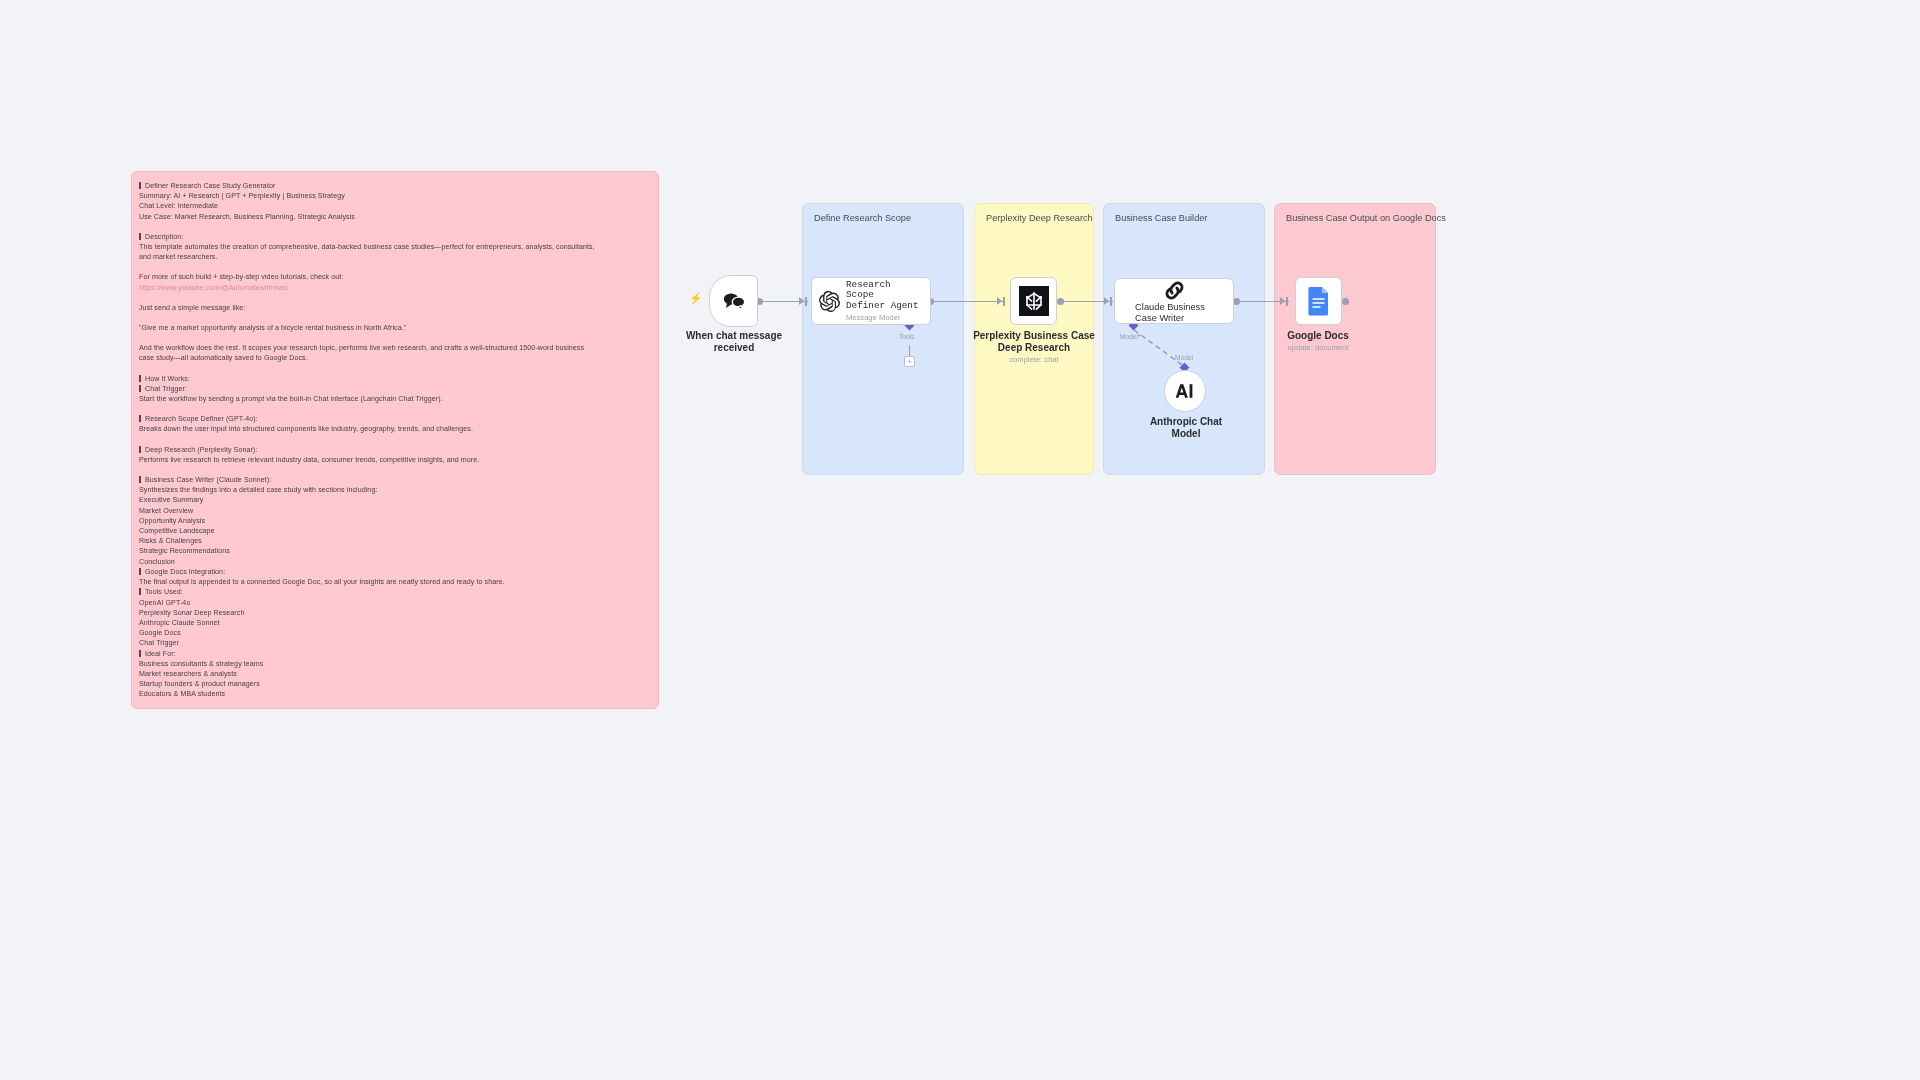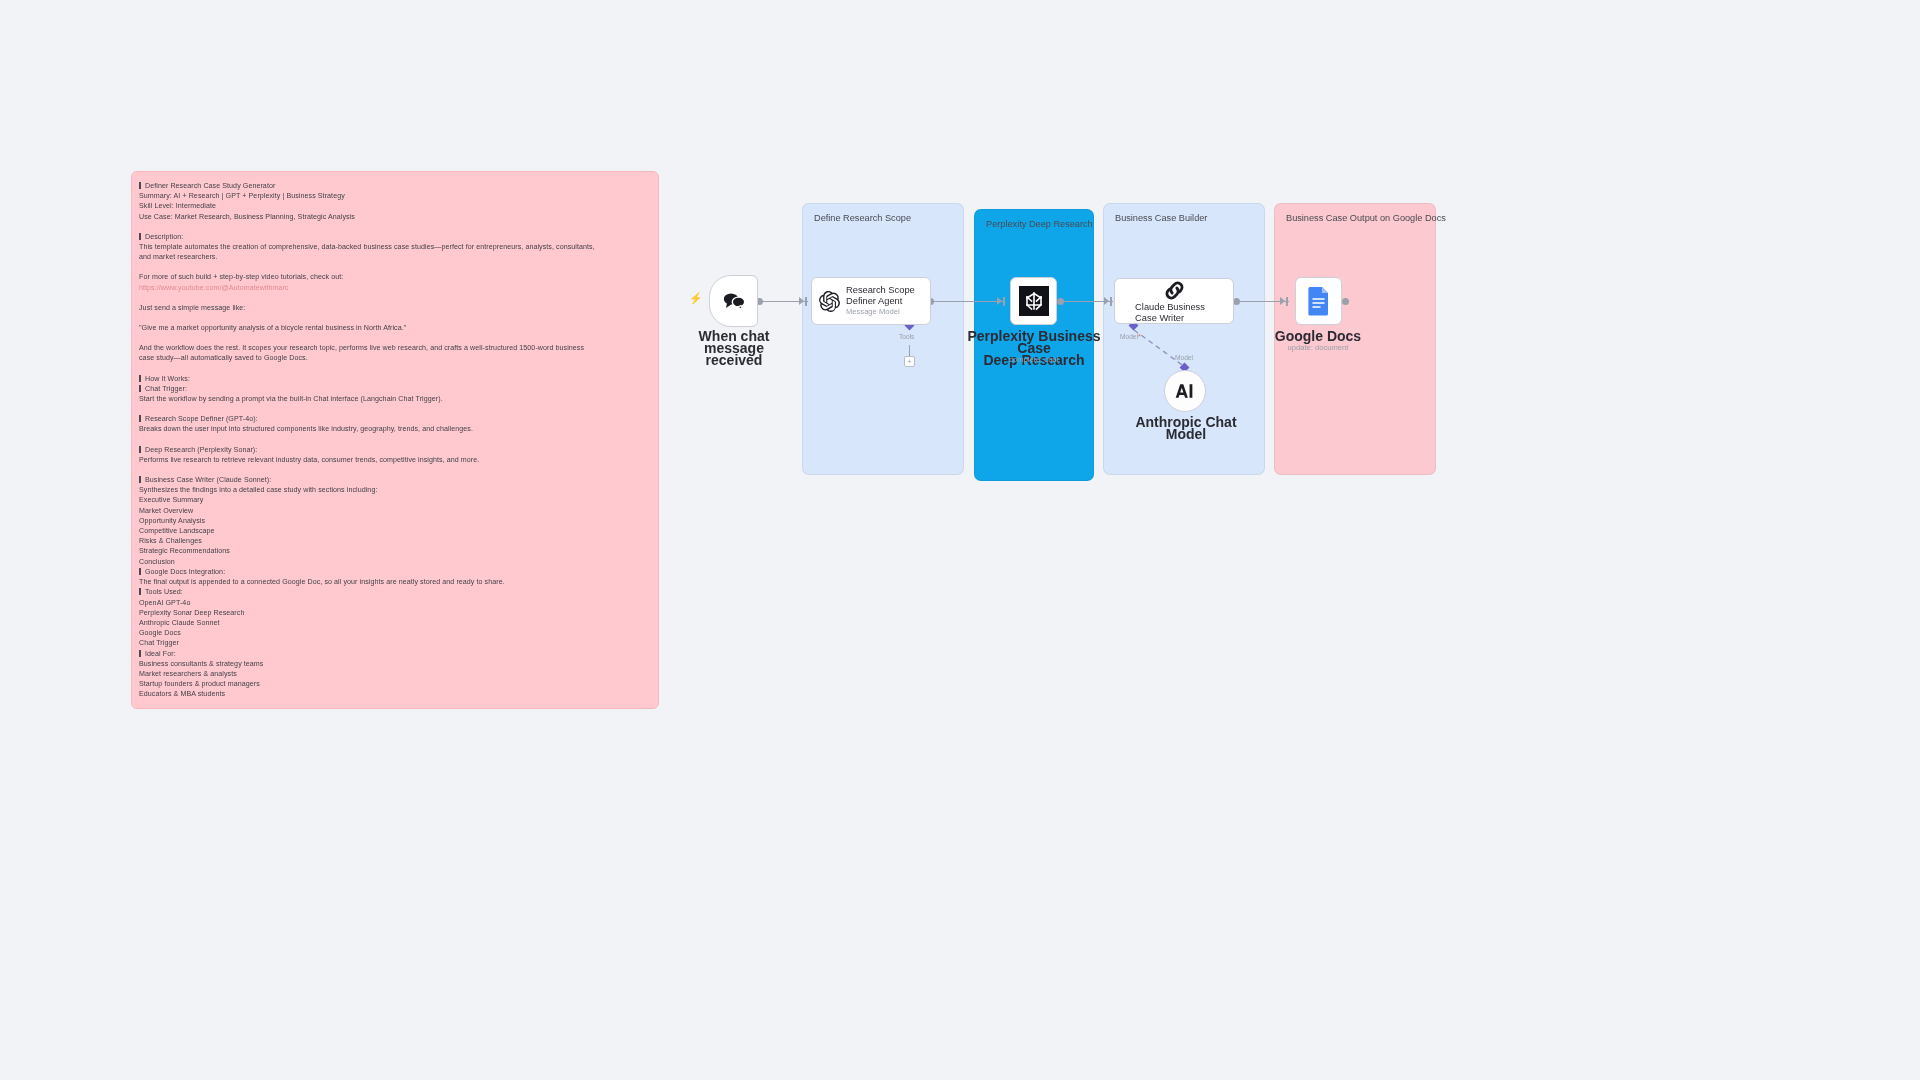--- a/index.html
+++ b/index.html
@@ -48,21 +48,21 @@
   }
   .group-title {
     position: absolute;
     top: 9px; left: 11px;
     font-size: 9.2px;
     color: #4a4a52;
     white-space: nowrap;
   }
   .g-yellow { background: #fdf0cd; }
   .g-blue   { background: #d7e6fa; }
-  .g-orange { background: #0ea5e9; margin-top: 6px; }
+  .g-orange { background: #fef9c3; }
   .g-pink   { background: #fbc9cf; }
 
   
   .node {
     position: absolute;
     background: #ffffff;
     border: 1px solid #cdd0d8;
     border-radius: 6px;
     display: flex;
     align-items: center;
@@ -74,21 +74,21 @@
   }
   .node-text { padding-right: 8px; line-height: 1.15; }
   .node-title {
     font-size: 9.3px; color: #2b2b33; white-space: pre-line;
   }
   .node-sub { font-size: 7.6px; color: #9aa0ac; margin-top: 2px; }
 
   .node-label {
     position: absolute;
     text-align: center;
-    font-size: 14px;
+    font-size: 10px;
     color: #2b2b33;
     font-weight: 600;
     white-space: pre-line;
     line-height: 12px;
   }
   .node-sublabel {
     position: absolute;
     text-align: center;
     font-size: 7.6px;
     color: #9aa0ac;
@@ -137,21 +137,21 @@
 </style>
 </head>
 <body>
 
 <div id="canvas">
 
   <div class="sticky">
     <div id="sticky-lines">
         <div class="nline"><span class="bar"></span><span>Definer Research Case Study Generator</span></div>
         <div class="nline"><span>Summary: AI + Research | GPT + Perplexity | Business Strategy</span></div>
-        <div class="nline"><span>Skill Level: Intermediate</span></div>
+        <div class="nline"><span>Chat Level: Intermediate</span></div>
         <div class="nline"><span>Use Case: Market Research, Business Planning, Strategic Analysis</span></div>
         <div class="nline gap"></div>
         <div class="nline"><span class="bar"></span><span>Description:</span></div>
         <div class="nline"><span>This template automates the creation of comprehensive, data-backed business case studies—perfect for entrepreneurs, analysts, consultants,</span></div>
         <div class="nline"><span>and market researchers.</span></div>
         <div class="nline gap"></div>
         <div class="nline"><span>For more of such build + step-by-step video tutorials, check out:</span></div>
         <div class="nline link"><span>https://www.youtube.com/@Automatewithmarc</span></div>
         <div class="nline gap"></div>
         <div class="nline"><span>Just send a simple message like:</span></div>
@@ -260,21 +260,21 @@
   <div class="node-label" style="left:672px;top:330px;width:124px;">When chat message
 received</div>
 
   <div class="node" style="left:811px;top:277px;width:120px;height:48px;">
     <span class="node-icon" style="width:34px;">
       <svg width="21" height="21" viewBox="0 0 24 24">
         <path fill="#1b1b22" d="M22.28 9.82a5.98 5.98 0 0 0-.52-4.91 6.05 6.05 0 0 0-6.51-2.9A6.07 6.07 0 0 0 4.98 4.18a5.98 5.98 0 0 0-4 2.9 6.05 6.05 0 0 0 .75 7.1 5.98 5.98 0 0 0 .51 4.91 6.05 6.05 0 0 0 6.52 2.9A5.98 5.98 0 0 0 13.26 24a6.06 6.06 0 0 0 5.77-4.21 5.99 5.99 0 0 0 4-2.9 6.06 6.06 0 0 0-.75-7.07zm-9.02 12.6a4.48 4.48 0 0 1-2.88-1.04l.14-.08 4.78-2.76a.79.79 0 0 0 .39-.68v-6.74l2.02 1.17a.07.07 0 0 1 .4.06v5.58a4.5 4.5 0 0 1-4.5 4.49zM3.6 18.3a4.47 4.47 0 0 1-.54-3.01l.14.09 4.79 2.76a.77.77 0 0 0 .78 0l5.84-3.37v2.33a.08.08 0 0 1-.3.07l-4.84 2.79a4.5 4.5 0 0 1-6.14-1.65zM2.34 7.9a4.49 4.49 0 0 1 2.35-1.97V11.6a.77.77 0 0 0 .38.68l5.82 3.36L8.87 16.8a.07.07 0 0 1-.07 0l-4.83-2.8a4.5 4.5 0 0 1-1.64-6.14zm16.6 3.86L13.1 8.38 15.12 7.2a.07.07 0 0 1 .07 0l4.83 2.8a4.49 4.49 0 0 1-.68 8.1v-5.66a.8.8 0 0 0-.4-.68zm2.01-3.03-.14-.08-4.78-2.79a.78.78 0 0 0-.79 0L9.4 9.23V6.9a.07.07 0 0 1 .03-.07l4.83-2.79a4.5 4.5 0 0 1 6.68 4.66zM8.3 12.87l-2.02-1.17a.08.08 0 0 1-.04-.05V6.07a4.5 4.5 0 0 1 7.37-3.45l-.14.08L8.69 5.46a.79.79 0 0 0-.39.68zm1.1-2.37 2.6-1.5 2.6 1.5v3l-2.6 1.5-2.6-1.5z"></path>
       </svg>
     </span>
     <span class="node-text">
-      <span class="node-title" style="display:block;">Research Scope
+      <span class="node-title" style="display:block;font-family:Liberation Mono, monospace;">Research Scope
 Definer Agent</span>
       <span class="node-sub" style="display:block;">Message Model</span>
     </span>
   </div>
 
   <div class="node" style="left:1010px;top:277px;width:47px;height:48px;justify-content:center;">
     <span class="node-icon">
       <svg width="30" height="30" viewBox="0 0 30 30">
         <rect width="30" height="30" fill="#111118"></rect>
         <g stroke="#ffffff" stroke-width="1.6" fill="none" stroke-linecap="square">

